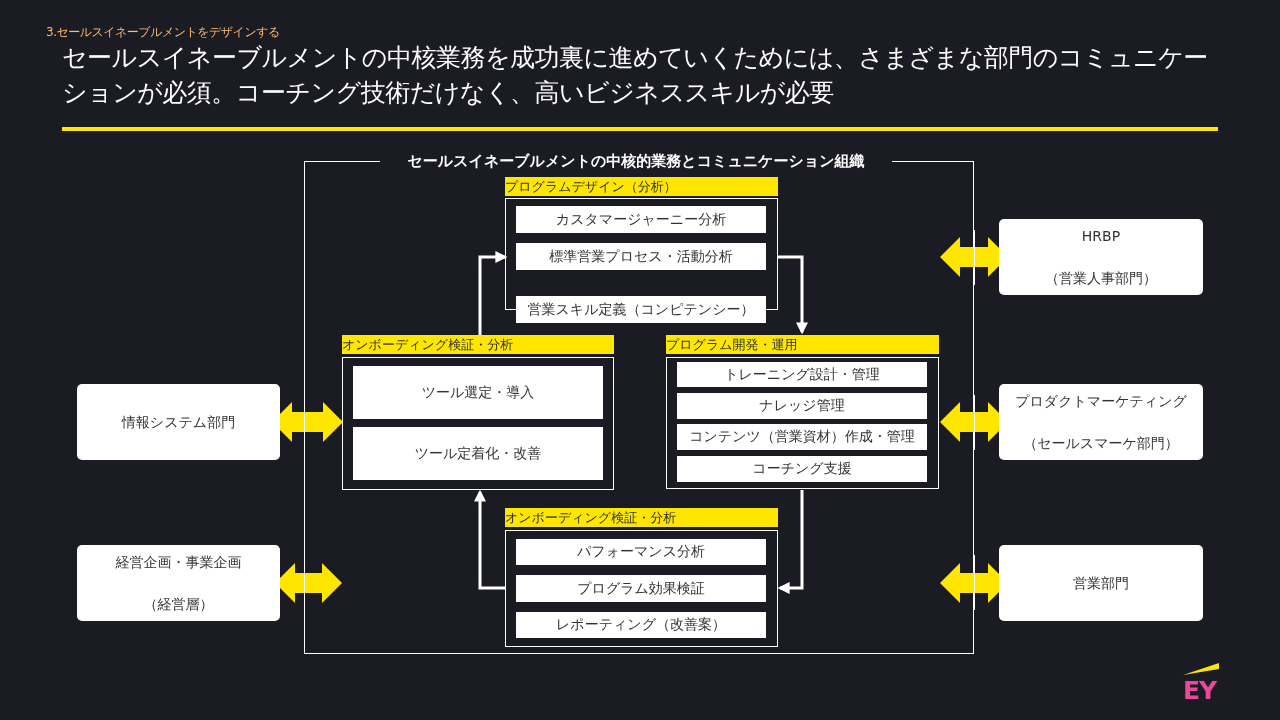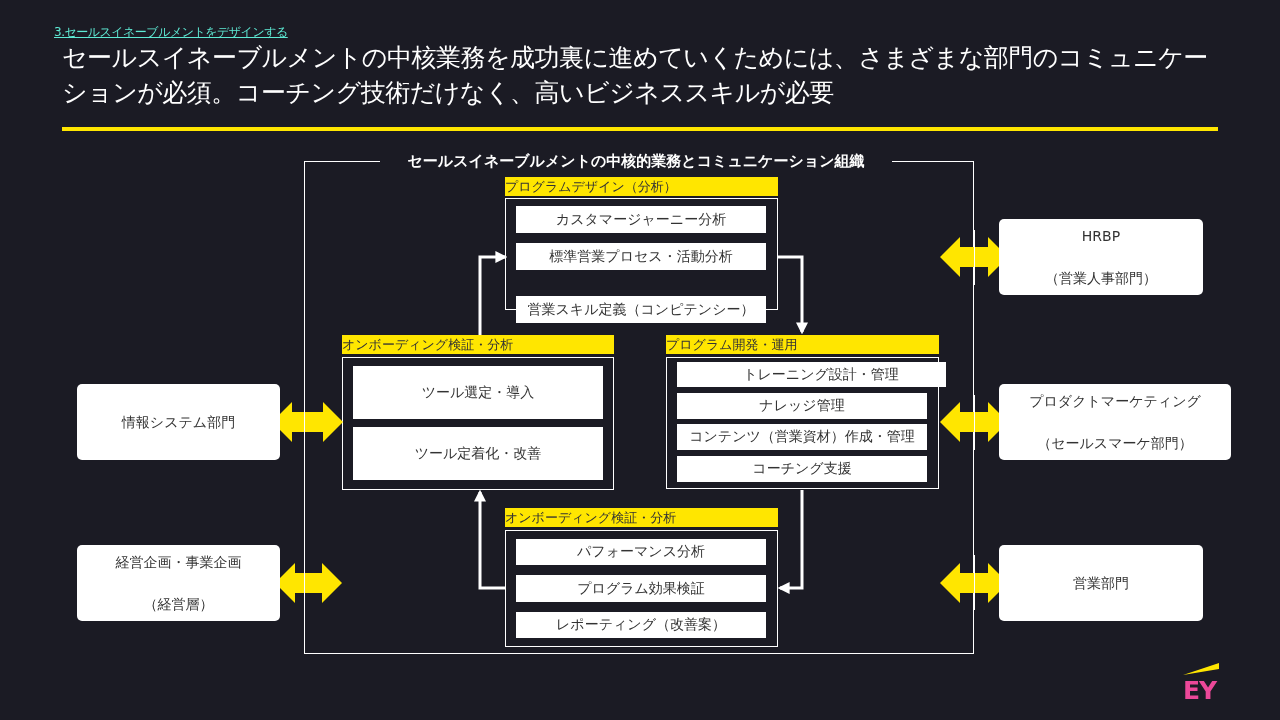--- a/index.html
+++ b/index.html
@@ -3,21 +3,21 @@
 <meta charset="utf-8">
 <style>
   html, body { margin:0; padding:0; }
   body {
     width:1280px; height:720px; overflow:hidden; position:relative;
     background:#1b1b24;
     font-family:"DejaVu Sans", "Liberation Sans", sans-serif;
     color:#ffffff;
   }
   .abs { position:absolute; }
-  .section-label { left:54px; top:24px; font-size:12px; color:#5eead4; letter-spacing:-0.5px;text-decoration:underline; }
+  .section-label { left:46px; top:24px; font-size:12px; color:#fdba74; letter-spacing:-0.5px; }
   .headline { left:62px; top:40px; width:1170px; font-size:25px; font-weight:normal; line-height:35px; letter-spacing:-0.5px; }
   .headline-rule { left:62px; top:127px; width:1156px; height:4px; background:#ffe600; }
 
   .frame { left:304px; top:161px; width:670px; height:493px; border:1px solid #ffffff; box-sizing:border-box; }
   .frame-title { left:380px; top:150px; width:512px; text-align:center; background:#1b1b24; font-size:15px; font-weight:bold; line-height:22px; }
 
   .yhead { background:#ffe600; color:#333333; font-size:13px; line-height:19px; height:19px; }
   .group { border:1px solid #ffffff; box-sizing:border-box; }
   .wbox { background:#ffffff; color:#333333; font-size:14px; text-align:center; display:flex; align-items:center; justify-content:center;font-family:Liberation Mono, monospace; }
 
@@ -53,21 +53,21 @@
 <div class="abs wbox" style="left:516px;top:243px;width:250px;height:27px;">標準営業プロセス・活動分析</div>
 <div class="abs wbox" style="left:516px;top:296px;width:250px;height:27px;">営業スキル定義（コンピテンシー）</div>
 
 <div class="abs yhead" style="left:342px;top:335px;width:272px;">オンボーディング検証・分析</div>
 <div class="abs group" style="left:342px;top:357px;width:272px;height:133px;"></div>
 <div class="abs wbox" style="left:353px;top:366px;width:250px;height:53px;">ツール選定・導入</div>
 <div class="abs wbox" style="left:353px;top:427px;width:250px;height:53px;">ツール定着化・改善</div>
 
 <div class="abs yhead" style="left:666px;top:335px;width:273px;">プログラム開発・運用</div>
 <div class="abs group" style="left:666px;top:357px;width:273px;height:132px;"></div>
-<div class="abs wbox" style="left:677px;top:362px;width:250px;height:25px;padding-left:19px;">トレーニング設計・管理</div>
+<div class="abs wbox" style="left:677px;top:362px;width:250px;height:25px;">トレーニング設計・管理</div>
 <div class="abs wbox" style="left:677px;top:393px;width:250px;height:26px;">ナレッジ管理</div>
 <div class="abs wbox" style="left:677px;top:424px;width:250px;height:26px;">コンテンツ（営業資材）作成・管理</div>
 <div class="abs wbox" style="left:677px;top:456px;width:250px;height:26px;">コーチング支援</div>
 
 <div class="abs yhead" style="left:505px;top:508px;width:273px;">オンボーディング検証・分析</div>
 <div class="abs group" style="left:505px;top:530px;width:273px;height:117px;"></div>
 <div class="abs wbox" style="left:516px;top:539px;width:250px;height:26px;">パフォーマンス分析</div>
 <div class="abs wbox" style="left:516px;top:575px;width:250px;height:27px;">プログラム効果検証</div>
 <div class="abs wbox" style="left:516px;top:612px;width:250px;height:26px;">レポーティング（改善案）</div>
 
@@ -92,21 +92,21 @@
 </div>
 <div class="abs dept" style="left:77px;top:545px;width:203px;height:76px;">
   <span>経営企画・事業企画</span>
   <span>（経営層）</span>
 </div>
 
 <div class="abs dept" style="left:999px;top:219px;width:204px;height:76px;">
   <span>HRBP</span>
   <span>（営業人事部門）</span>
 </div>
-<div class="abs dept" style="left:999px;top:384px;width:232px;height:76px;">
+<div class="abs dept" style="left:999px;top:384px;width:204px;height:76px;">
   <span>プロダクトマーケティング</span>
   <span>（セールスマーケ部門）</span>
 </div>
 <div class="abs dept" style="left:999px;top:545px;width:204px;height:76px;">
   <span>営業部門</span>
 </div>
 
 <svg class="abs" style="left:1182px;top:662px;" width="40" height="40">
   <polygon points="1,13 37,1 37,7" fill="#ffe600"></polygon>
 </svg>

